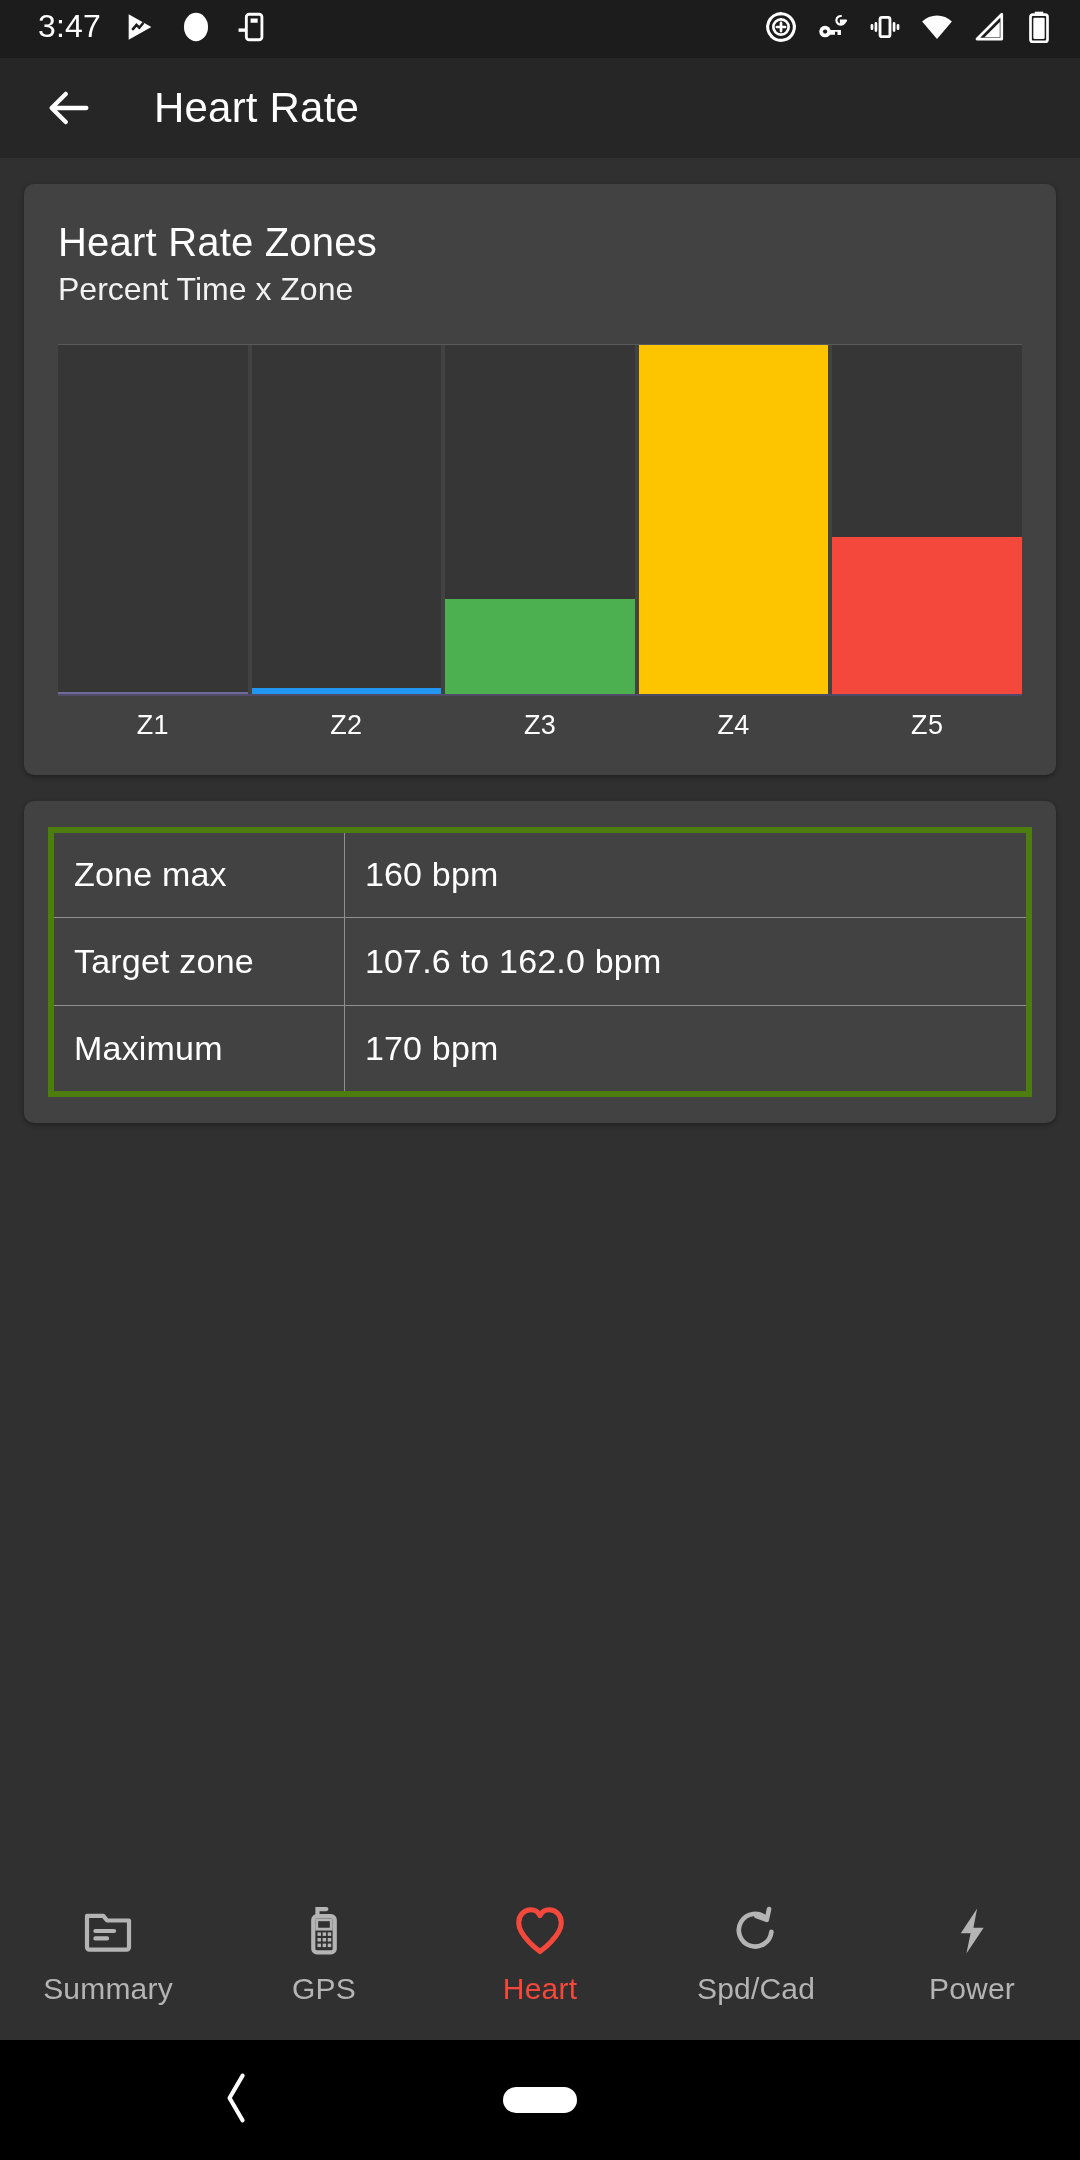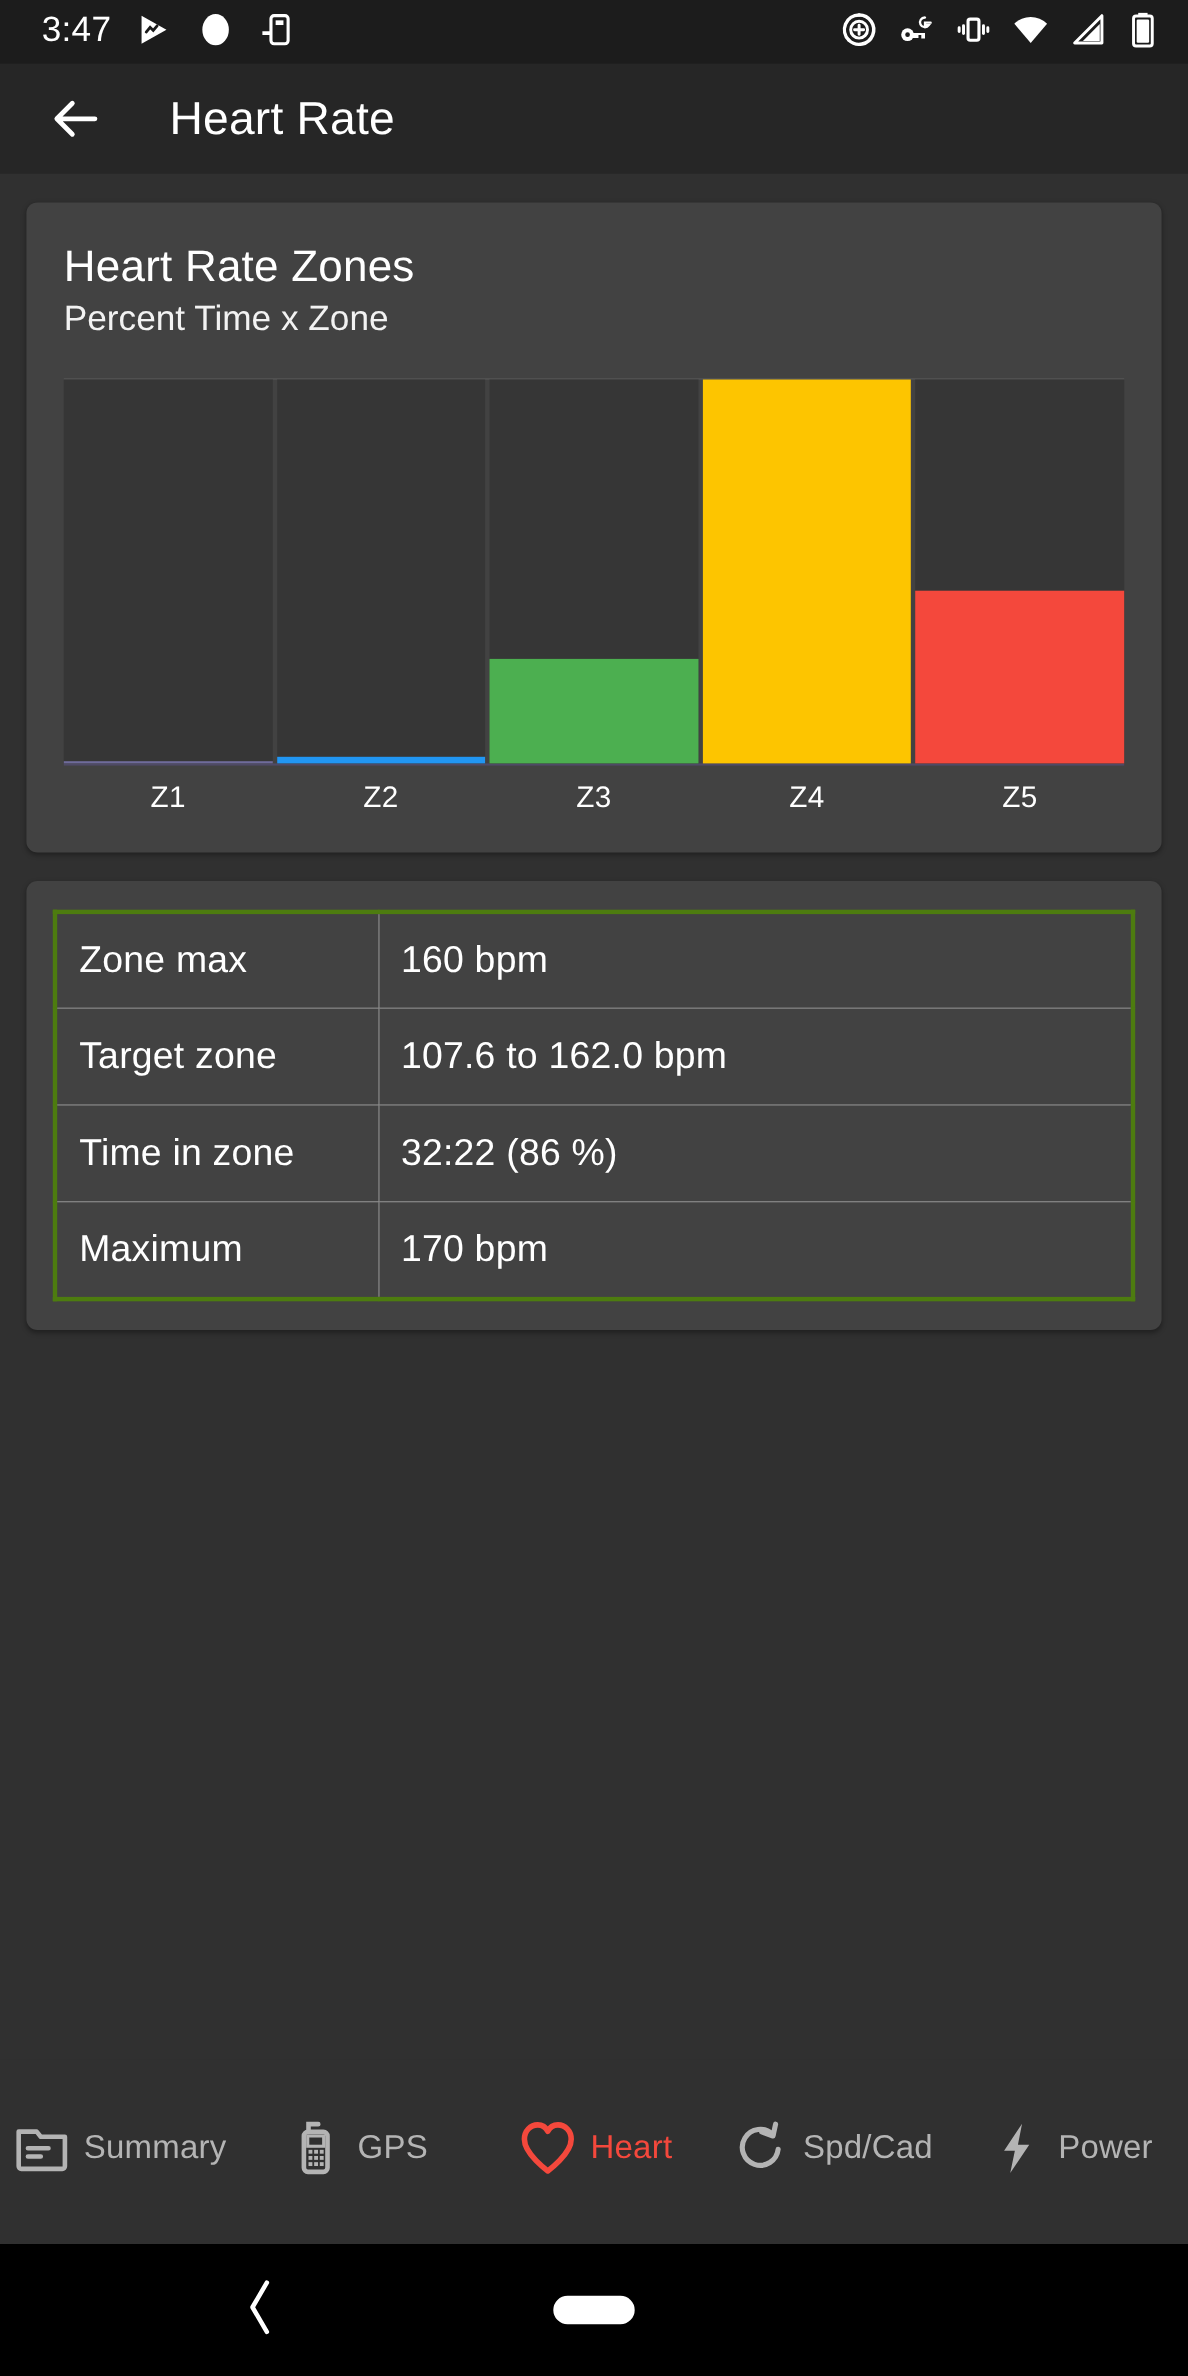--- a/index.html
+++ b/index.html
@@ -142,21 +142,21 @@
     letter-spacing: 0.3px;
   }
 
   
   .stats-card {
     padding: 26px 24px 26px 24px;
   }
   .stats-table {
     width: 100%;
     border-collapse: collapse;
-    border: 4px solid #4d7c0f;
+    border: 6px solid #4d7c0f;
   }
   .stats-table tr { height: 88px; }
   .stats-table td {
     border: 1px solid #8f8f8f;
     color: #ffffff;
     font-size: 34px;
     padding: 0 20px;
     vertical-align: middle;
     letter-spacing: 0.2px;
   }
@@ -168,23 +168,23 @@
     flex: 0 0 auto;
     height: 168px;
     background: #303030;
     display: flex;
     align-items: center;
     padding-bottom: 6px;
   }
   .nav-item {
     flex: 1 1 0;
     display: flex;
-    flex-direction: row;
-    align-items: center;
-    justify-content: center;
+    flex-direction: column;
+    align-items: center;
+    justify-content: space-between;
     gap: 10px;
     cursor: pointer;
   }
   .nav-icon { height: 62px; display: flex; align-items: center; justify-content: center; }
   .nav-label {
     font-size: 30px;
     color: #b4b4b4;
     letter-spacing: 0.2px;
   }
   .nav-item.active .nav-label { color: #f4483c; }
@@ -341,24 +341,20 @@
     <div class="card stats-card">
       <table class="stats-table">
         <tbody id="stats-body">
             <tr>
               <td class="k">Zone max</td>
               <td class="v">160 bpm</td>
             </tr>
             <tr>
               <td class="k">Target zone</td>
               <td class="v">107.6 to 162.0 bpm</td>
-            </tr>
-            <tr>
-              <td class="k">Time in zone</td>
-              <td class="v">32:22 (86 %)</td>
             </tr>
             <tr>
               <td class="k">Maximum</td>
               <td class="v">170 bpm</td>
             </tr>
           </tbody>
       </table>
     </div>
 
   </div>

